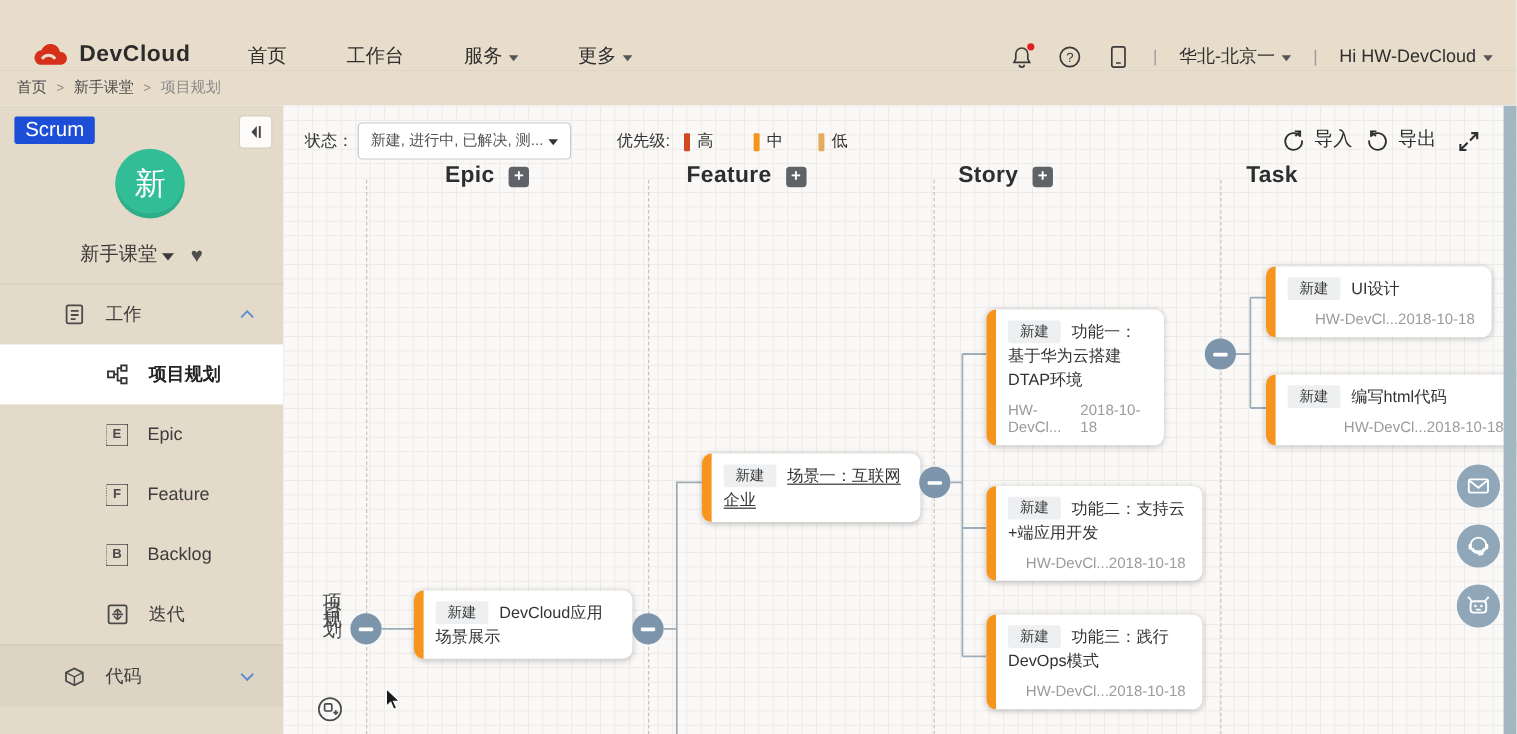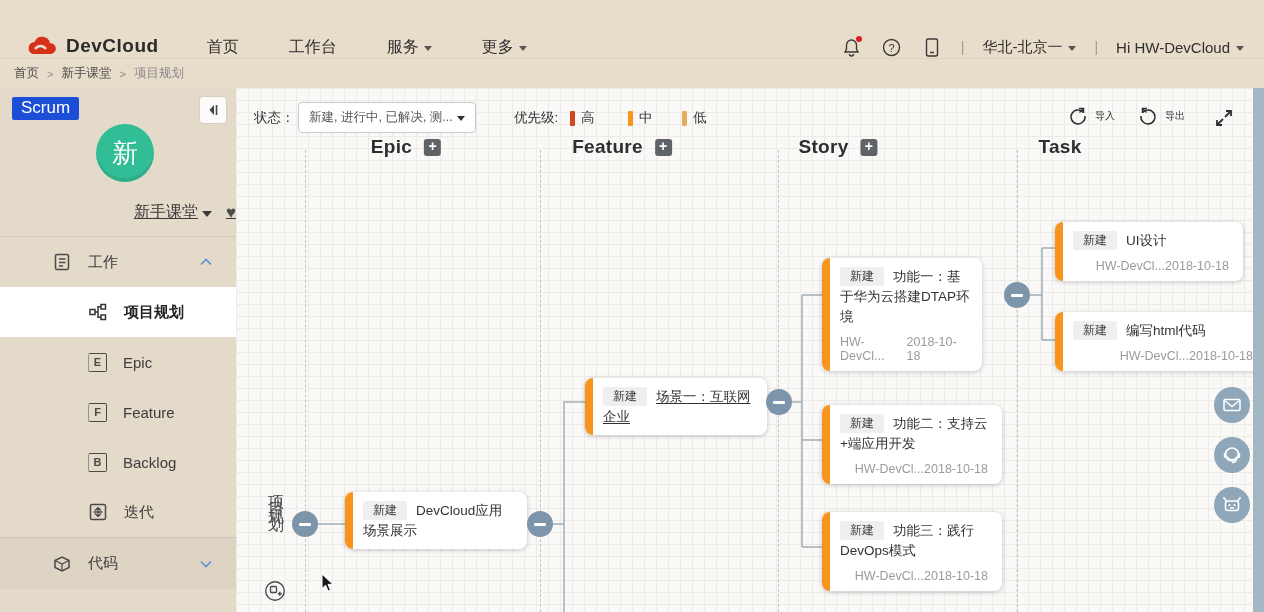--- a/index.html
+++ b/index.html
@@ -45,21 +45,21 @@
     position:absolute; right:10px; top:9px; width:26px; height:26px; background:#fcfbfa;
     border-radius:3px; display:flex; align-items:center; justify-content:center; cursor:pointer;
     box-shadow:0 0 0 1px rgba(0,0,0,.05);
   }
   .avatar {
     position:absolute; left:96px; top:36px; width:58px; height:58px; border-radius:50%;
     background:#31bd95; color:#fff; font-size:26px; display:flex; align-items:center; justify-content:center;
     box-shadow:inset 0 -4px 0 rgba(0,0,0,.08);
   }
   .project-row {
-    position:absolute; left:0; top:114px; width:236px; text-align:right; font-size:16px; color:#3a3a3a;text-decoration:underline;
+    position:absolute; left:0; top:114px; width:236px; text-align:center; font-size:16px; color:#3a3a3a;
   }
   .project-row .tri { display:inline-block; width:0; height:0; border-left:5px solid transparent; border-right:5px solid transparent; border-top:6px solid #3a3a3a; margin-left:4px; }
   .heart { color:#4d4d4d; font-size:17px; margin-left:14px; vertical-align:-1px; }
   .menu { position:absolute; left:0; top:148px; width:236px; border-top:1px solid rgba(0,0,0,.06); }
   .menu-item {
     height:50px; display:flex; align-items:center; gap:16px; padding-left:52px;
     font-size:15px; color:#3d3d3d; cursor:pointer; position:relative;
   }
   .menu-item.sub { padding-left:88px; }
   .menu-item.active { background:#fff; font-weight:bold; color:#222; }
@@ -93,21 +93,21 @@
   .filterbar { position:absolute; left:0; top:14px; width:1028px; height:32px; font-size:13.5px; color:#333; }
   .f-label { position:absolute; top:7px; }
   .status-select {
     position:absolute; left:62px; top:0; width:178px; height:31px; background:#fff;
     border:1px solid #c9c9c9; border-radius:4px; display:flex; align-items:center;
     padding:0 10px; font-size:12.5px; color:#555; cursor:pointer;
   }
   .status-select .caret-down { margin-left:auto; border-top-color:#333; }
   .prio { position:absolute; top:7px; display:flex; align-items:center; gap:6px; }
   .prio-bar { width:5px; height:15px; border-radius:1px; }
-  .io-btn { position:absolute; top:4px; display:flex; align-items:center; gap:7px; font-size:10px; color:#2f2f2f; cursor:pointer; }
+  .io-btn { position:absolute; top:4px; display:flex; align-items:center; gap:7px; font-size:16px; color:#2f2f2f; cursor:pointer; }
   .expand-btn { position:absolute; top:6px; cursor:pointer; }
   
   .connectors { position:absolute; left:0; top:0; pointer-events:none; }
   
   .node {
     position:absolute; background:#fff; border-radius:8px;
     box-shadow:0 1px 5px rgba(0,0,0,.22); padding:9px 12px 8px 18px; cursor:pointer;
   }
   .node::before {
     content:""; position:absolute; left:0; top:0; bottom:0; width:8px;
@@ -364,21 +364,21 @@
   <div class="minus-btn" style="left:768px; top:194px"></div>
 
   <div class="node" style="left:349px; top:290px; width:182px">
     <div class="node-line"><span class="badge">新建</span><span class="feature-title">场景一：互联网企业</span></div>
   </div>
 
   <div class="node" style="left:109px; top:404px; width:182px">
     <div class="node-line"><span class="badge">新建</span><span>DevCloud应用场景展示</span></div>
   </div>
 
-  <div class="node" style="left:586px; top:170px; width:160px">
+  <div class="node" style="left:586px; top:170px; width:148px">
     <div class="node-line"><span class="badge">新建</span><span>功能一：基于华为云搭建DTAP环境</span></div>
     <div class="node-meta">
         <span>HW-DevCl...</span>
         <span>2018-10-18</span>
       </div>
   </div>
   <div class="node" style="left:586px; top:317px; width:180px">
     <div class="node-line"><span class="badge">新建</span><span>功能二：支持云+端应用开发</span></div>
     <div class="node-meta">
         <span>HW-DevCl...</span>

